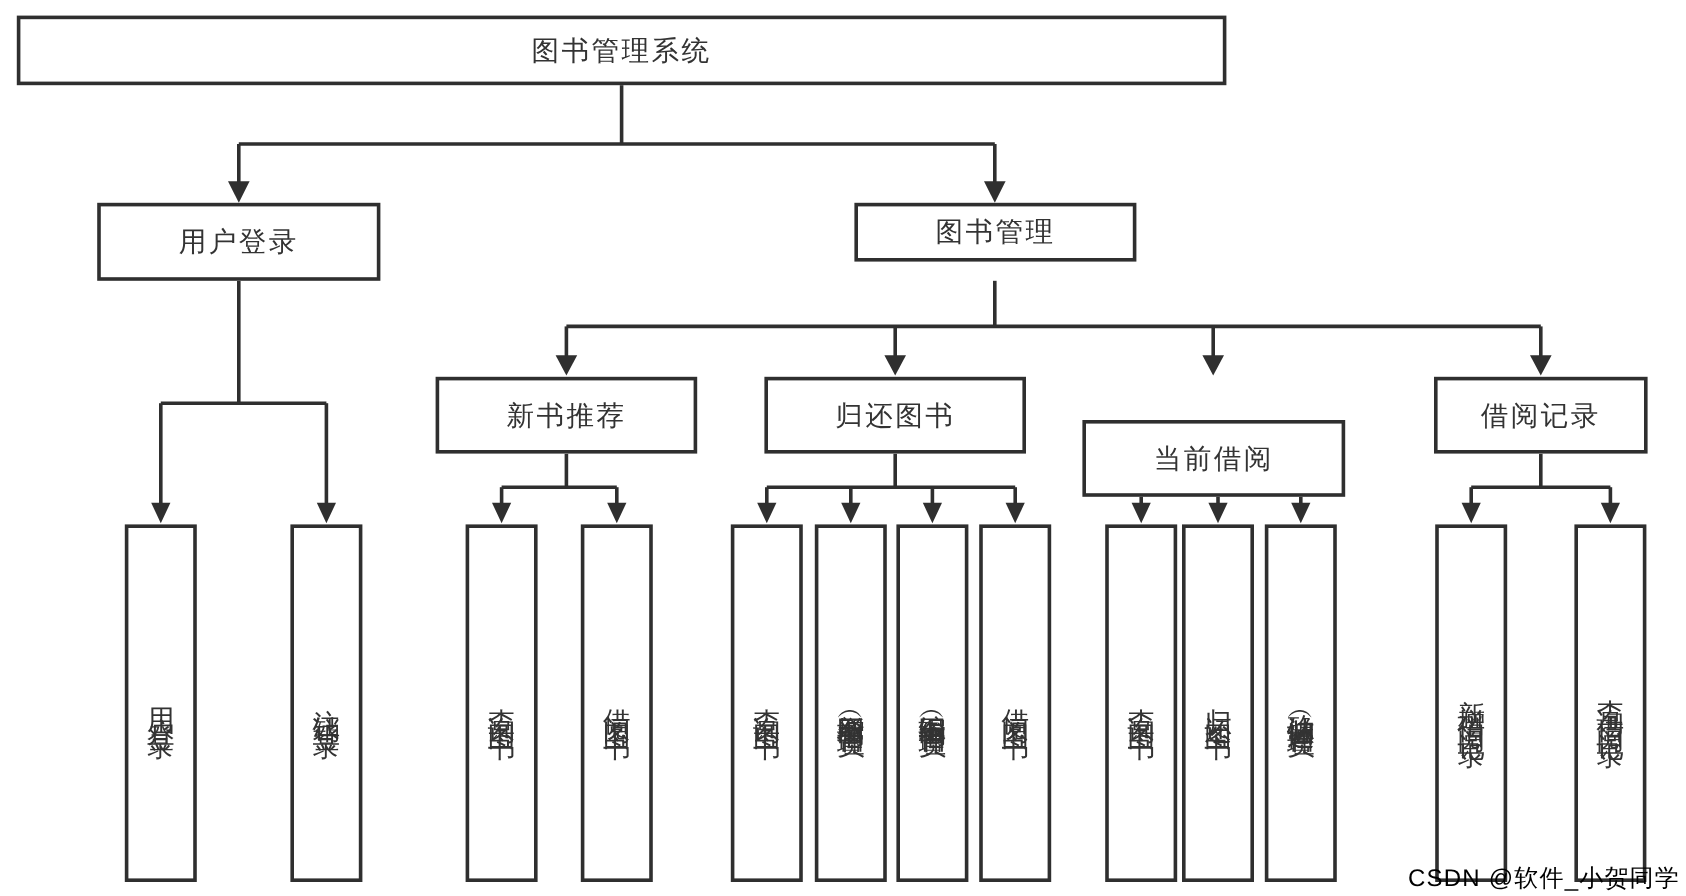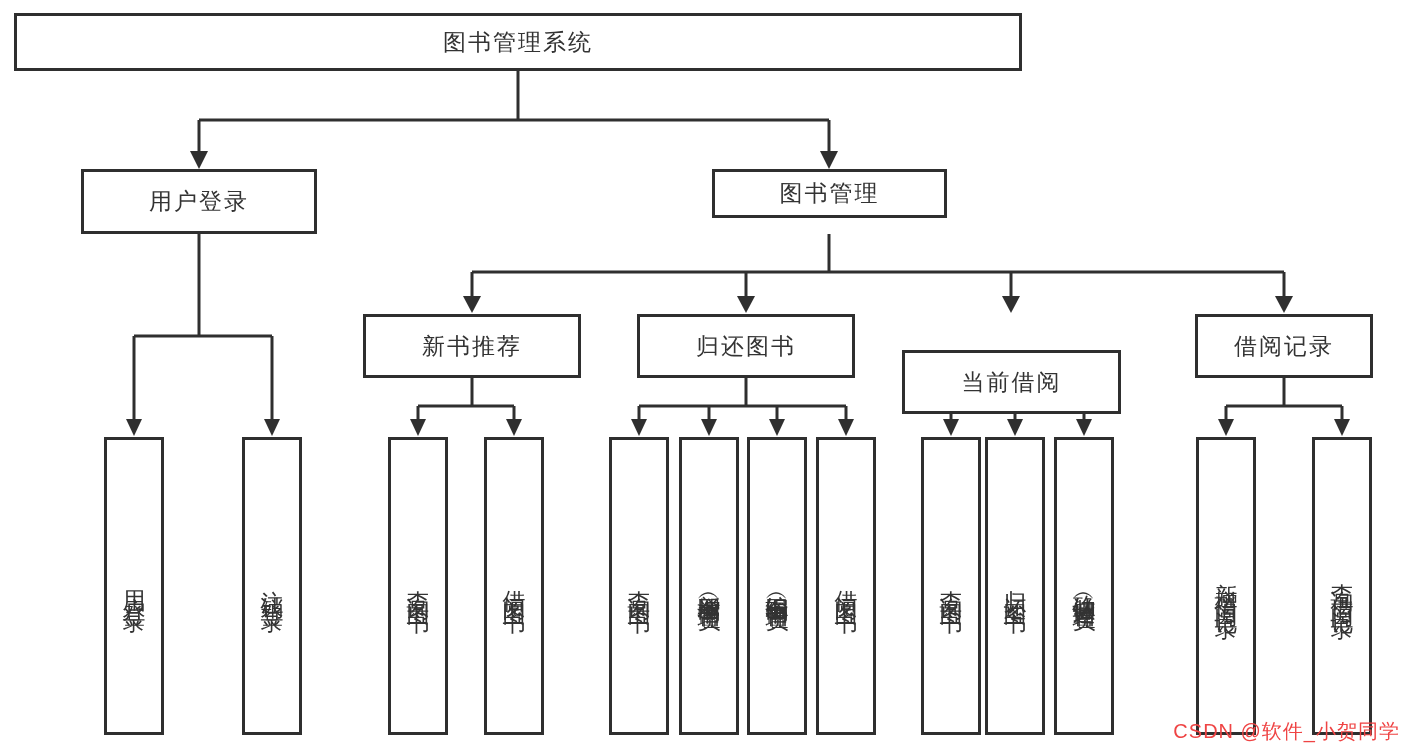--- a/index.html
+++ b/index.html
@@ -50,21 +50,21 @@
     line-height: 1;
     letter-spacing: 7px;
     white-space: nowrap;
   }
   .vtext.long { letter-spacing: 2px; }
   #watermark {
     position: absolute;
     right: 5px;
     top: 718px;
     font-size: 20px;
-    color: #ef4444;
+    color: #000000;
     letter-spacing: 1px;
     z-index: 3;
   }
 </style>
 </head>
 <body>
 
 <div id="stage">
 
   <svg id="wires" viewBox="0 0 1405 747" xmlns="http://www.w3.org/2000/svg" fill="none" stroke="#2f2f2f" stroke-width="3">

